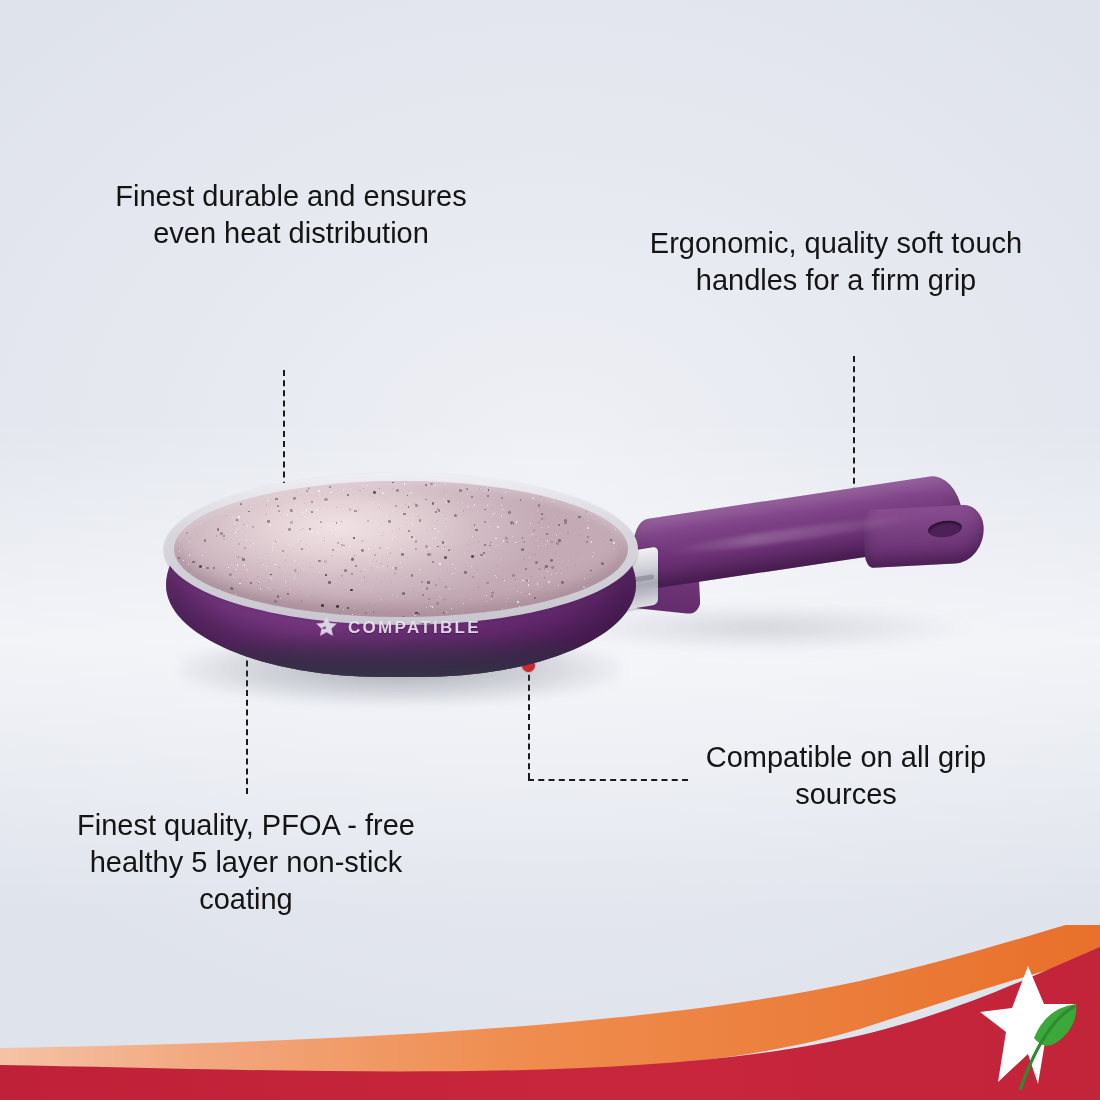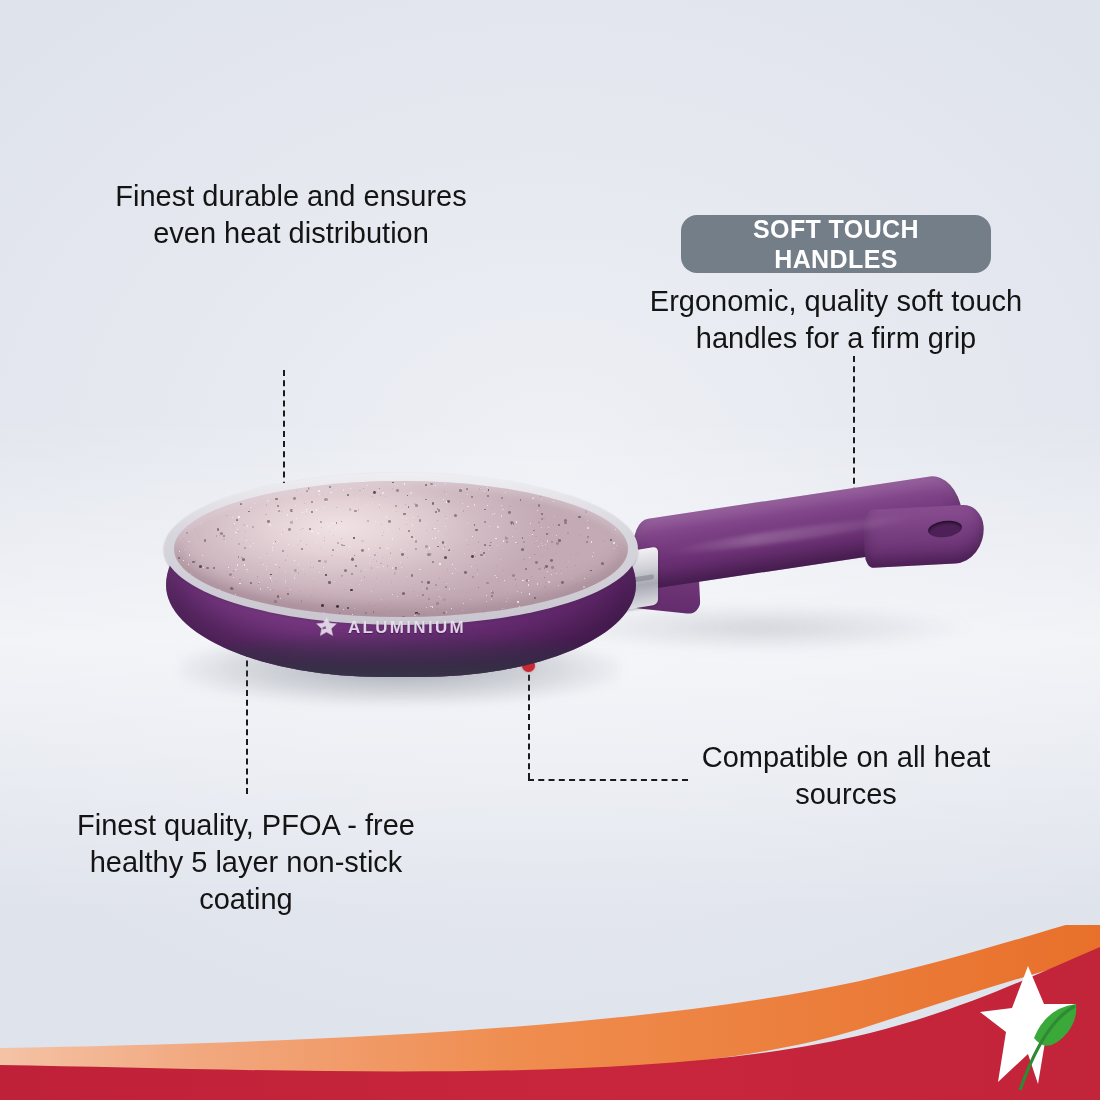--- a/index.html
+++ b/index.html
@@ -933,39 +933,38 @@
           <i style="left:52.30%;top:40.42%;width:1.61px;height:1.61px;background:rgba(90,70,80,0.66)"></i>
           <i style="left:23.49%;top:22.14%;width:0.72px;height:0.72px;background:rgba(150,120,130,0.31)"></i>
         </div>
     </div>
 
     <div class="brand">
       <svg class="brand-star" viewBox="0 0 24 24">
         <path d="M12 1.6l2.9 6.1 6.6.8-4.9 4.5 1.3 6.6L12 16.3 6.1 19.6l1.3-6.6L2.5 8.5l6.6-.8z" fill="#e7e0ec" stroke="#cfc5d6" stroke-width=".6"></path>
         <path d="M7.8 12.2l3.1-1.6 1.0 2.4-3.4 1.0z" fill="#8b5f95"></path>
       </svg>
-      <span class="brand-name">ALUMINIUM</span>
+      <span class="brand-name">COMPATIBLE</span>
     </div>
   </div>
 
   <div class="feature" id="f-alum">
     <div class="desc">Finest durable and ensures even heat distribution</div>
   </div>
 
   <div class="feature" id="f-handle">
-    <div class="badge">SOFT TOUCH HANDLES</div>
     <div class="desc">Ergonomic, quality soft touch handles for a firm grip</div>
   </div>
 
   <div class="feature" id="f-coat">
     <div class="desc">Finest quality, PFOA - free healthy 5 layer non-stick coating</div>
   </div>
 
   <div class="feature" id="f-induct">
-    <div class="desc">Compatible on all heat sources</div>
+    <div class="desc">Compatible on all grip sources</div>
   </div>
 
   <div class="banner">
     <svg width="1100" height="175" viewBox="0 0 1100 175">
       <defs>
         <linearGradient id="gRed" x1="0" y1="0" x2="1" y2="0">
           <stop offset="0%" stop-color="#bf2138"></stop>
           <stop offset="55%" stop-color="#c8263c"></stop>
           <stop offset="100%" stop-color="#c2243a"></stop>
         </linearGradient>

